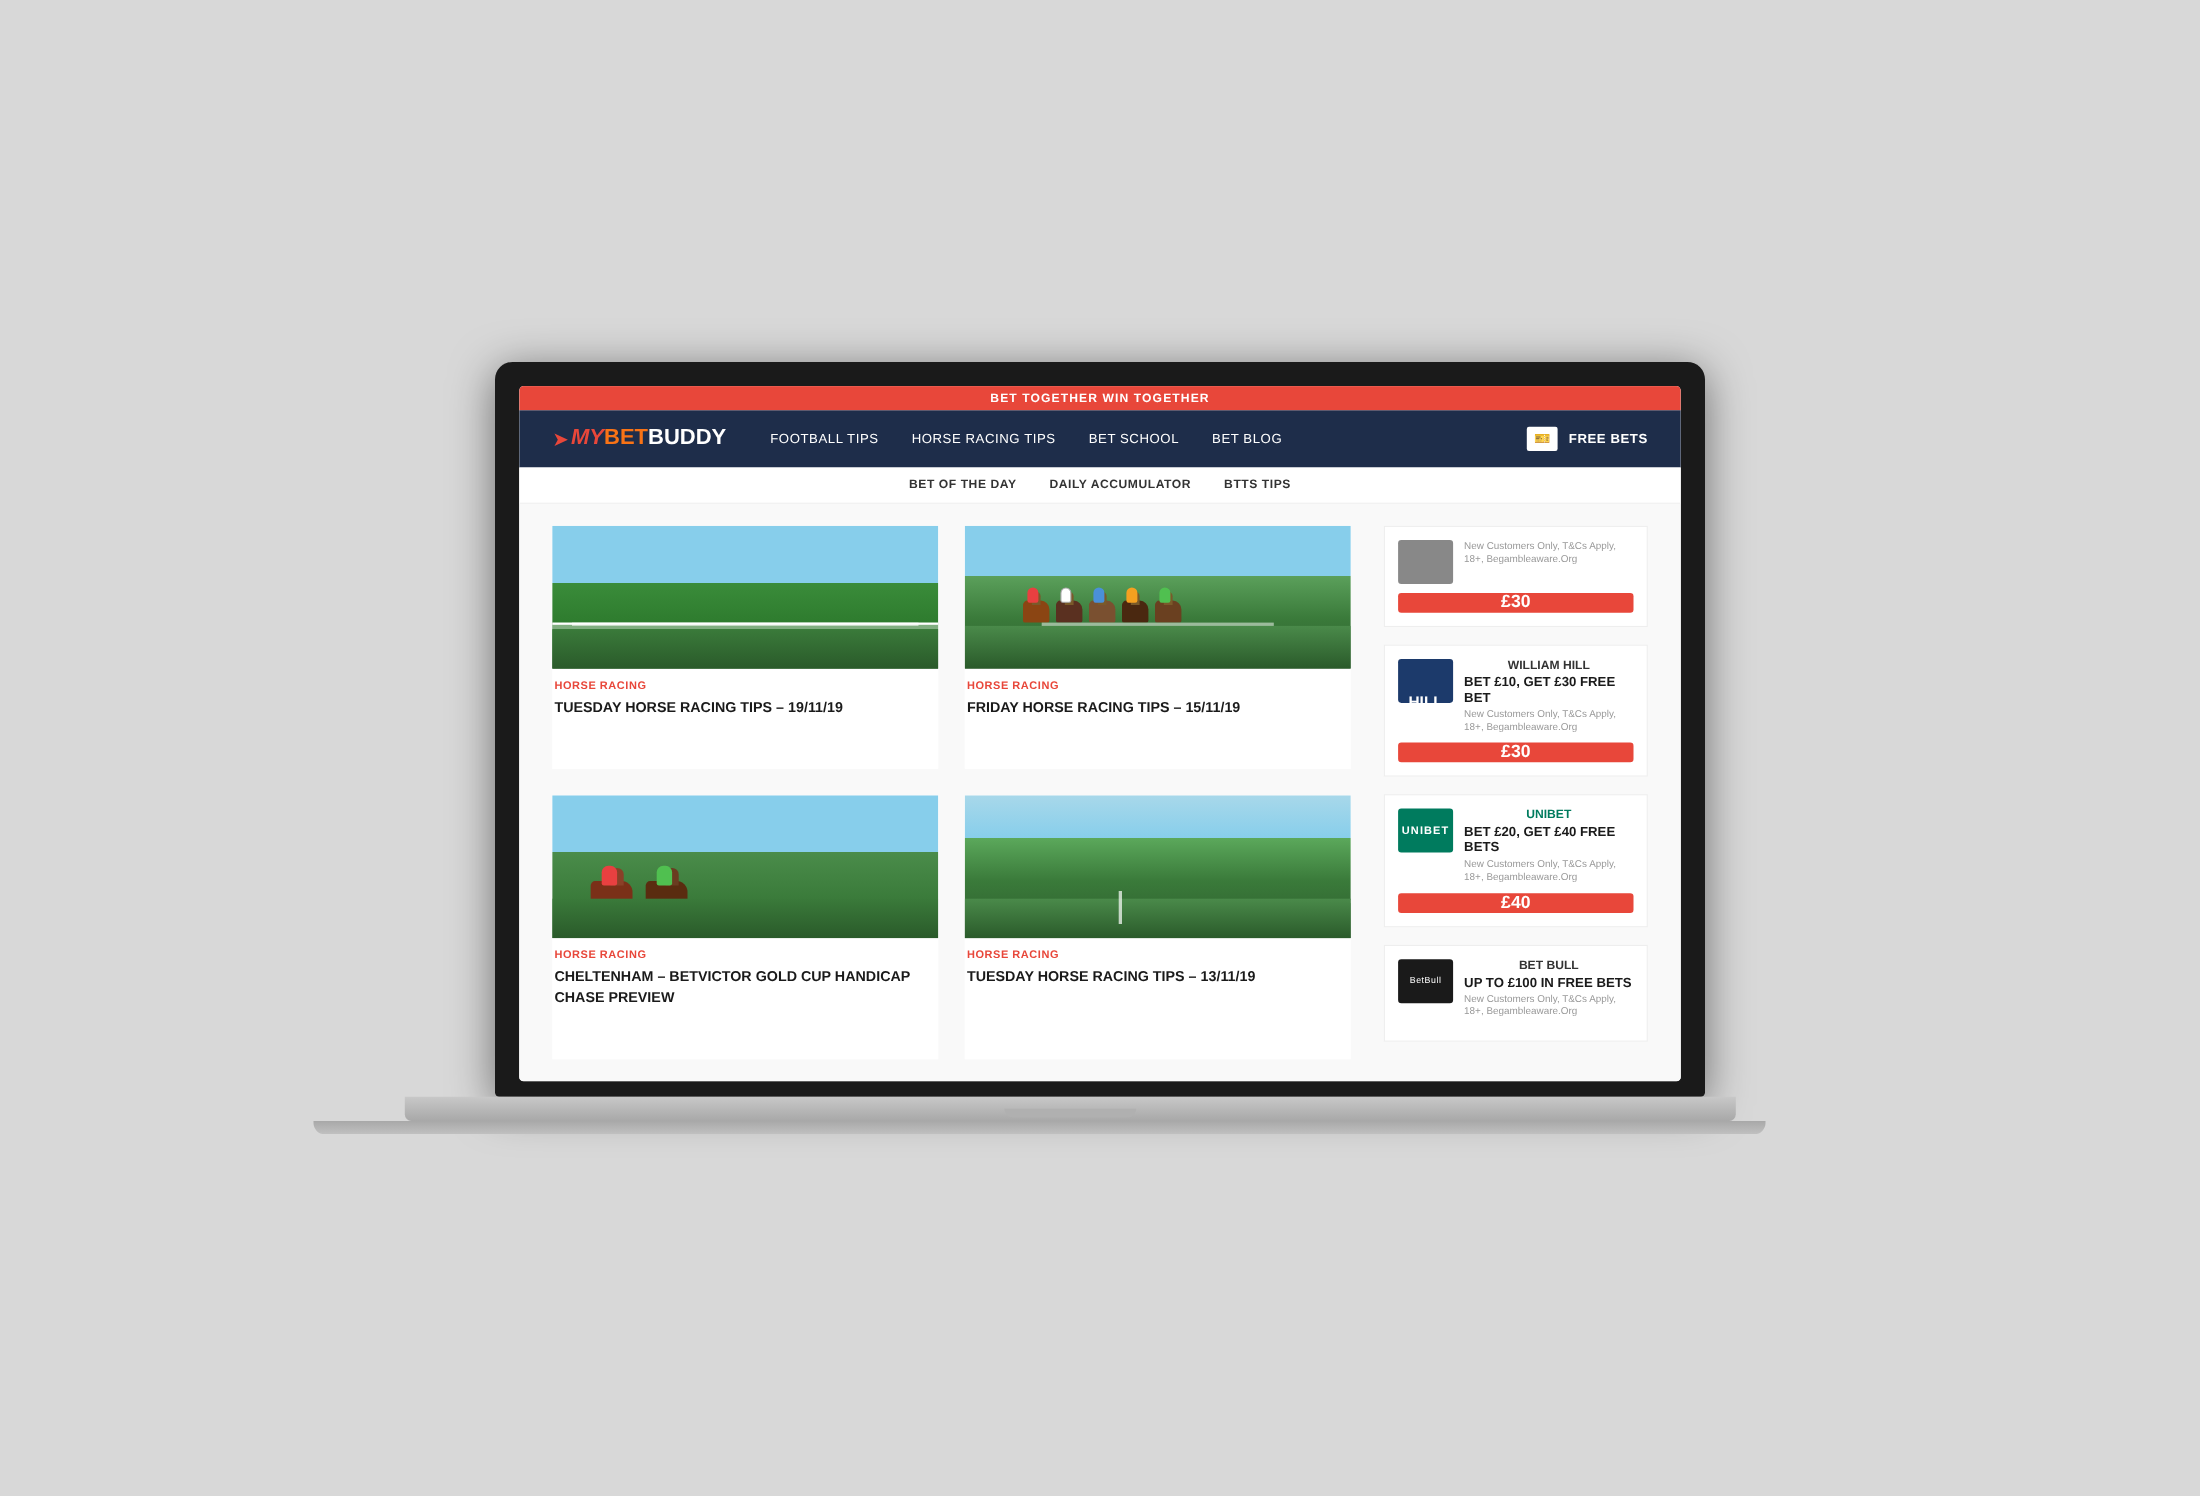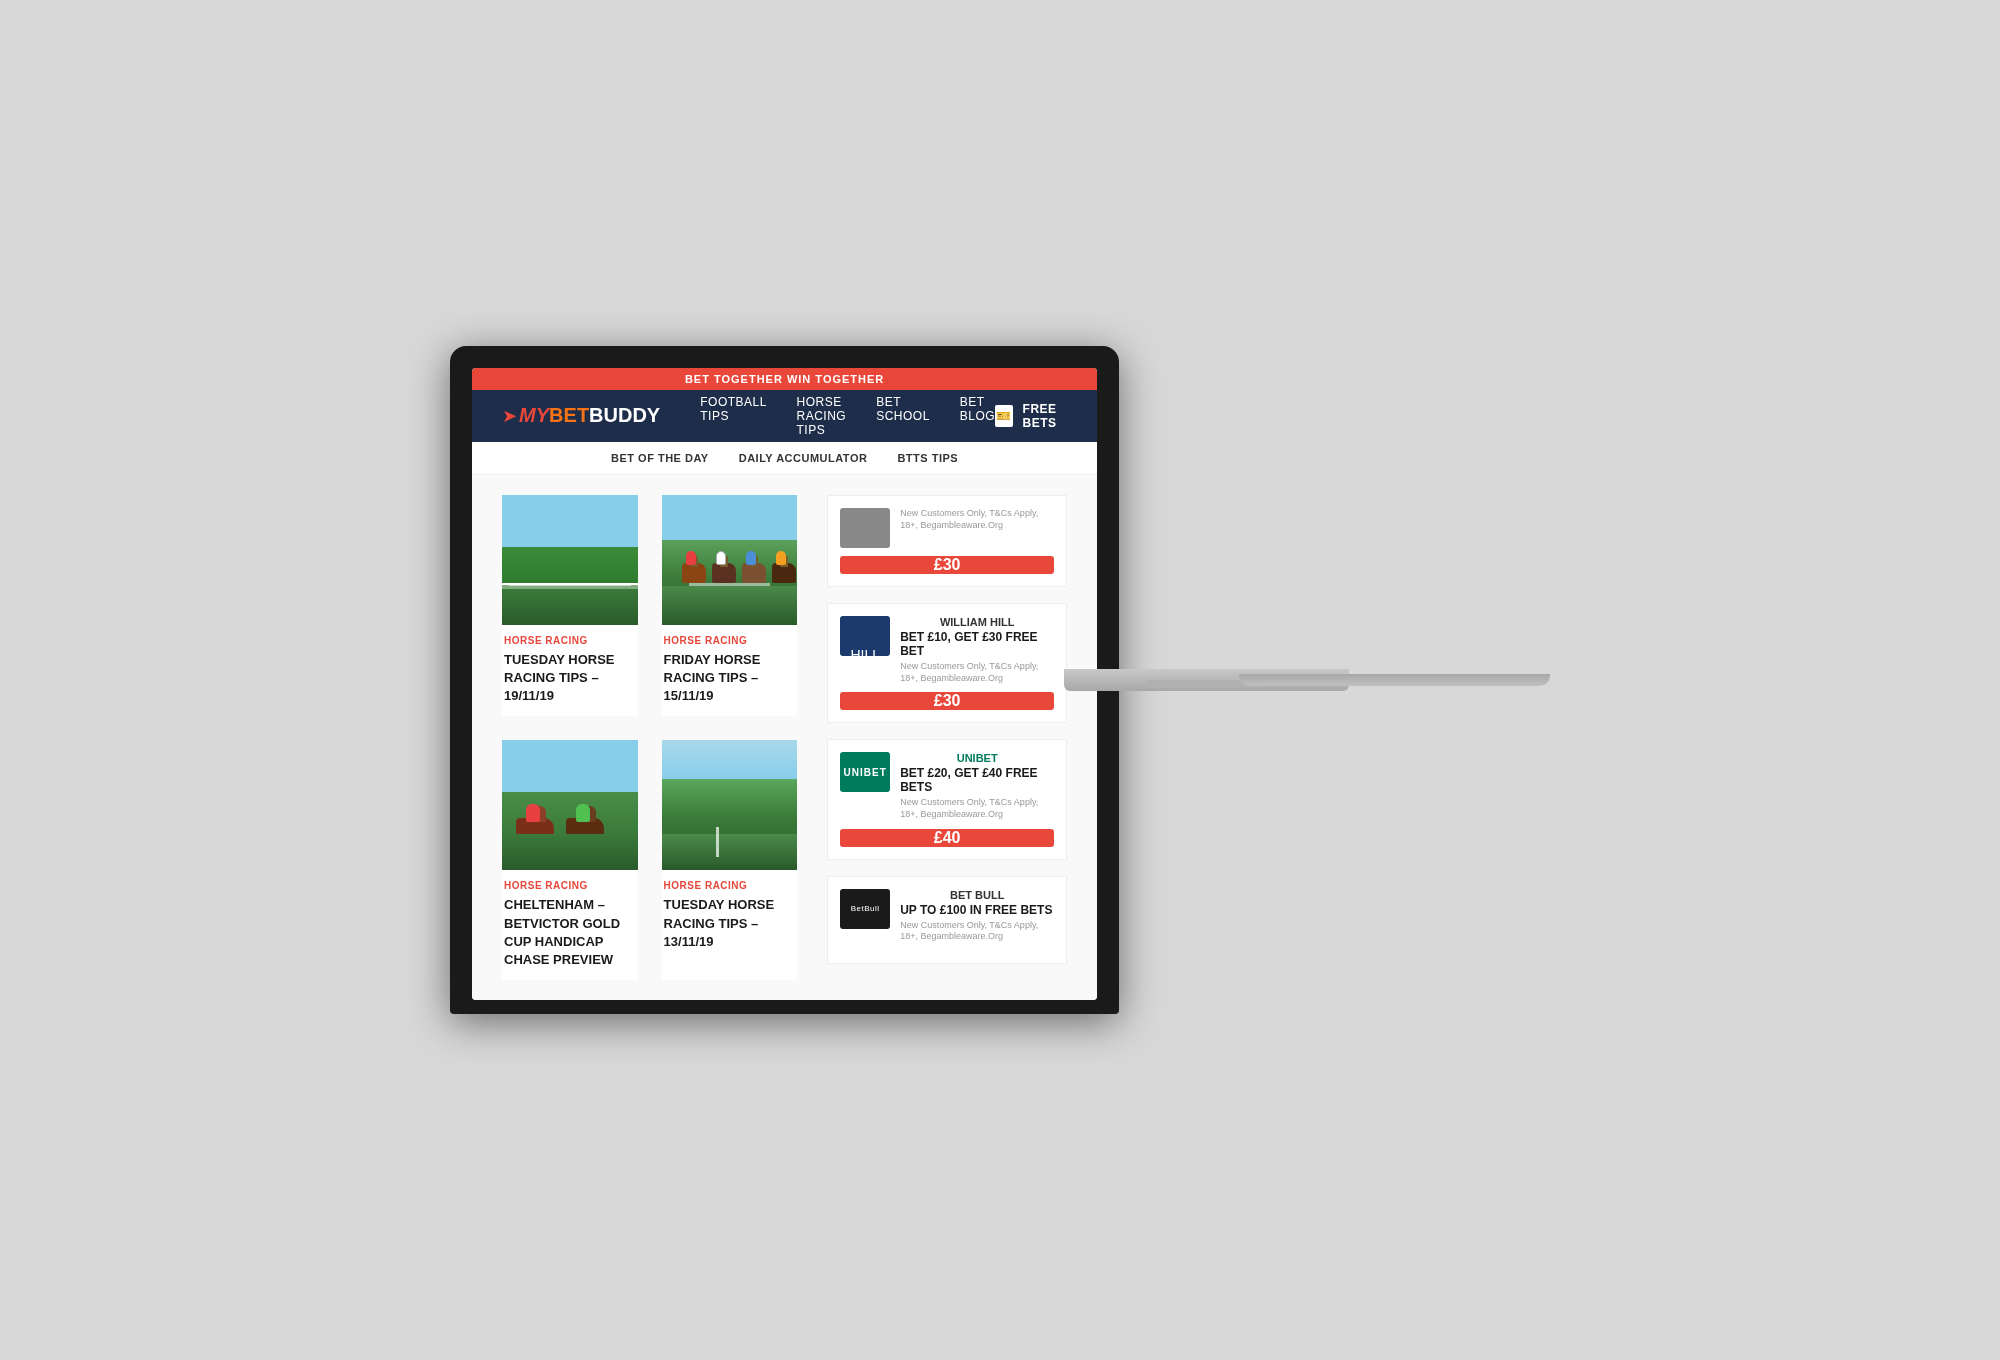--- a/index.html
+++ b/index.html
@@ -9,20 +9,21 @@
       justify-content: center;
       align-items: center;
       min-height: 100vh;
       font-family: Arial, sans-serif;
     }
 
     .laptop-wrapper {
       position: relative;
       width: 1100px;
       display: flex;
+      flex-direction: column;
       align-items: center;
     }
 
     .laptop-screen-outer {
       background: #1a1a1a;
       border-radius: 16px 16px 4px 4px;
       padding: 22px 22px 14px 22px;
       width: 100%;
       box-shadow: 0 8px 40px rgba(0,0,0,0.5);
     }
@@ -378,21 +379,21 @@
       font-size: 16px;
       font-weight: bold;
       border: none;
       cursor: pointer;
       border-radius: 3px;
       margin-top: 8px;
     }
 
     .wh-hill {
       font-size: 14px;
-      font-weight: 400;
+      font-weight: 700;
       line-height: 1;
       margin-top: 48px;
     }
 
     .wh-text {
       font-size: 8px;
       letter-spacing: 1px;
     }
 
     .unibet-text {

